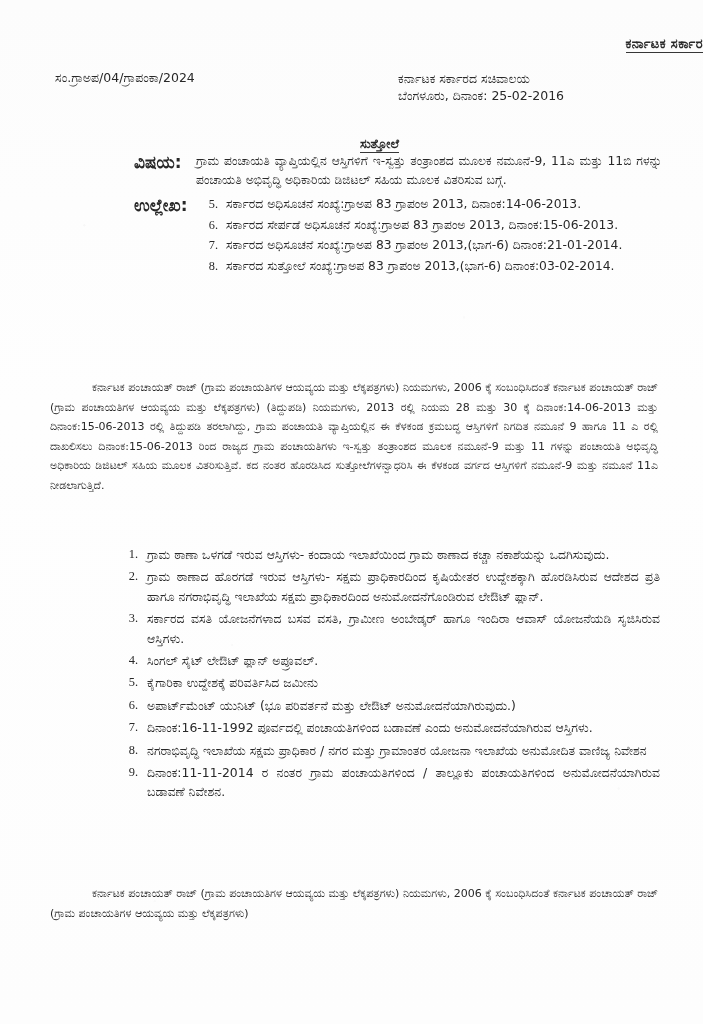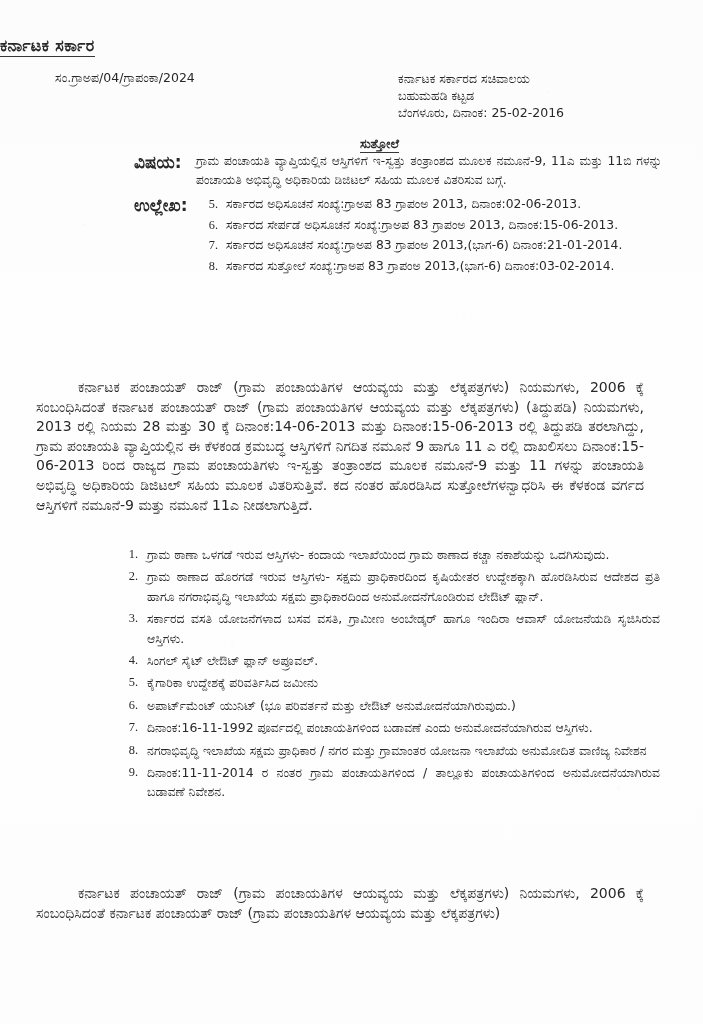--- a/index.html
+++ b/index.html
@@ -38,22 +38,22 @@
   .kn {
     font-family: "DejaVu Sans", "Liberation Sans", sans-serif;
   }
 
   
   .doc-title {
     position: absolute;
     top: 36px;
     left: 0;
     width: 703px;
-    text-align: left;
-    font-size: 16px;
+    text-align: right;
+    font-size: 13px;
     font-weight: bold;
     letter-spacing: 0.4px;
   }
   .doc-title span {
     border-bottom: 1.3px solid #3a3a3a;
     padding-bottom: 1px;
   }
 
   .ref-no {
     position: absolute;
@@ -133,23 +133,23 @@
   }
   .ref-text {
     flex: 1;
     text-align: justify;
     text-justify: inter-word;
   }
 
   
   .body-para {
     position: absolute;
-    left: 36px;
+    left: 50px;
     width: 608px;
-    font-size: 14px;
+    font-size: 11px;
     line-height: 19.6px;
     text-align: justify;
     text-justify: inter-word;
     text-indent: 42px;
   }
   #para-intro { top: 378px; }
   #para-closing { top: 884px; }
 
   
   .asset-list {
@@ -190,42 +190,41 @@
   <div class="scan">
 
     <div class="doc-title kn">
       <span>ಕರ್ನಾಟಕ ಸರ್ಕಾರ</span>
     </div>
 
     <div class="ref-no kn">ಸಂ.ಗ್ರಾಅಪ/04/ಗ್ರಾಪಂಕಾ/2024</div>
 
     <div class="addr-block kn">
       <div>ಕರ್ನಾಟಕ ಸರ್ಕಾರದ ಸಚಿವಾಲಯ</div>
-      <div>ಬಹುಮಹಡಿ ಕಟ್ಟಡ</div>
       <div>ಬೆಂಗಳೂರು, ದಿನಾಂಕ: 25-02-2016</div>
     </div>
 
     <div class="circular-word kn">
       <span>ಸುತ್ತೋಲೆ</span>
     </div>
 
     <div class="field-rows">
 
       <div class="field-row">
         <div class="field-label kn">ವಿಷಯ:</div>
         <div class="field-value kn">ಗ್ರಾಮ ಪಂಚಾಯತಿ ವ್ಯಾಪ್ತಿಯಲ್ಲಿನ ಆಸ್ತಿಗಳಿಗೆ ಇ-ಸ್ವತ್ತು ತಂತ್ರಾಂಶದ ಮೂಲಕ ನಮೂನೆ-9, 11ಎ ಮತ್ತು 11ಬಿ ಗಳನ್ನು ಪಂಚಾಯತಿ ಅಭಿವೃದ್ಧಿ ಅಧಿಕಾರಿಯ ಡಿಜಿಟಲ್ ಸಹಿಯ ಮೂಲಕ ವಿತರಿಸುವ ಬಗ್ಗೆ.</div>
       </div>
 
       <div class="field-row">
         <div class="field-label kn">ಉಲ್ಲೇಖ:</div>
         <div class="field-value">
           <ul class="ref-list">
             <li class="ref-item">
               <span class="ref-num">5.</span>
-              <span class="ref-text kn">ಸರ್ಕಾರದ ಅಧಿಸೂಚನೆ ಸಂಖ್ಯೆ:ಗ್ರಾಅಪ 83 ಗ್ರಾಪಂಅ 2013, ದಿನಾಂಕ:02-06-2013.</span>
+              <span class="ref-text kn">ಸರ್ಕಾರದ ಅಧಿಸೂಚನೆ ಸಂಖ್ಯೆ:ಗ್ರಾಅಪ 83 ಗ್ರಾಪಂಅ 2013, ದಿನಾಂಕ:14-06-2013.</span>
             </li>
             <li class="ref-item">
               <span class="ref-num">6.</span>
               <span class="ref-text kn">ಸರ್ಕಾರದ ಸೇರ್ಪಡೆ ಅಧಿಸೂಚನೆ ಸಂಖ್ಯೆ:ಗ್ರಾಅಪ 83 ಗ್ರಾಪಂಅ 2013, ದಿನಾಂಕ:15-06-2013.</span>
             </li>
             <li class="ref-item">
               <span class="ref-num">7.</span>
               <span class="ref-text kn">ಸರ್ಕಾರದ ಅಧಿಸೂಚನೆ ಸಂಖ್ಯೆ:ಗ್ರಾಅಪ 83 ಗ್ರಾಪಂಅ 2013,(ಭಾಗ-6) ದಿನಾಂಕ:21-01-2014.</span>
             </li>
             <li class="ref-item">

